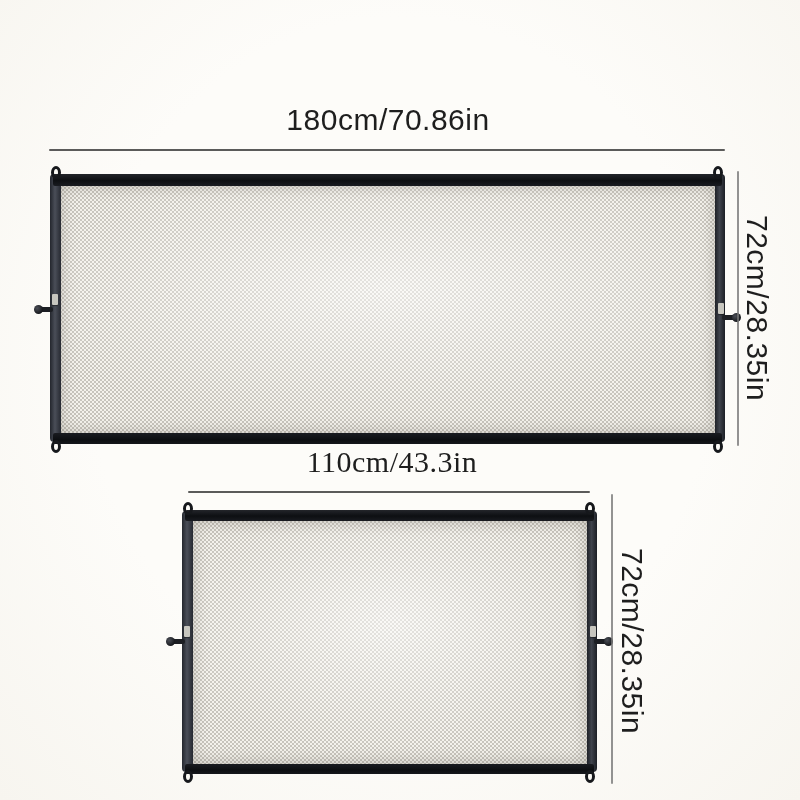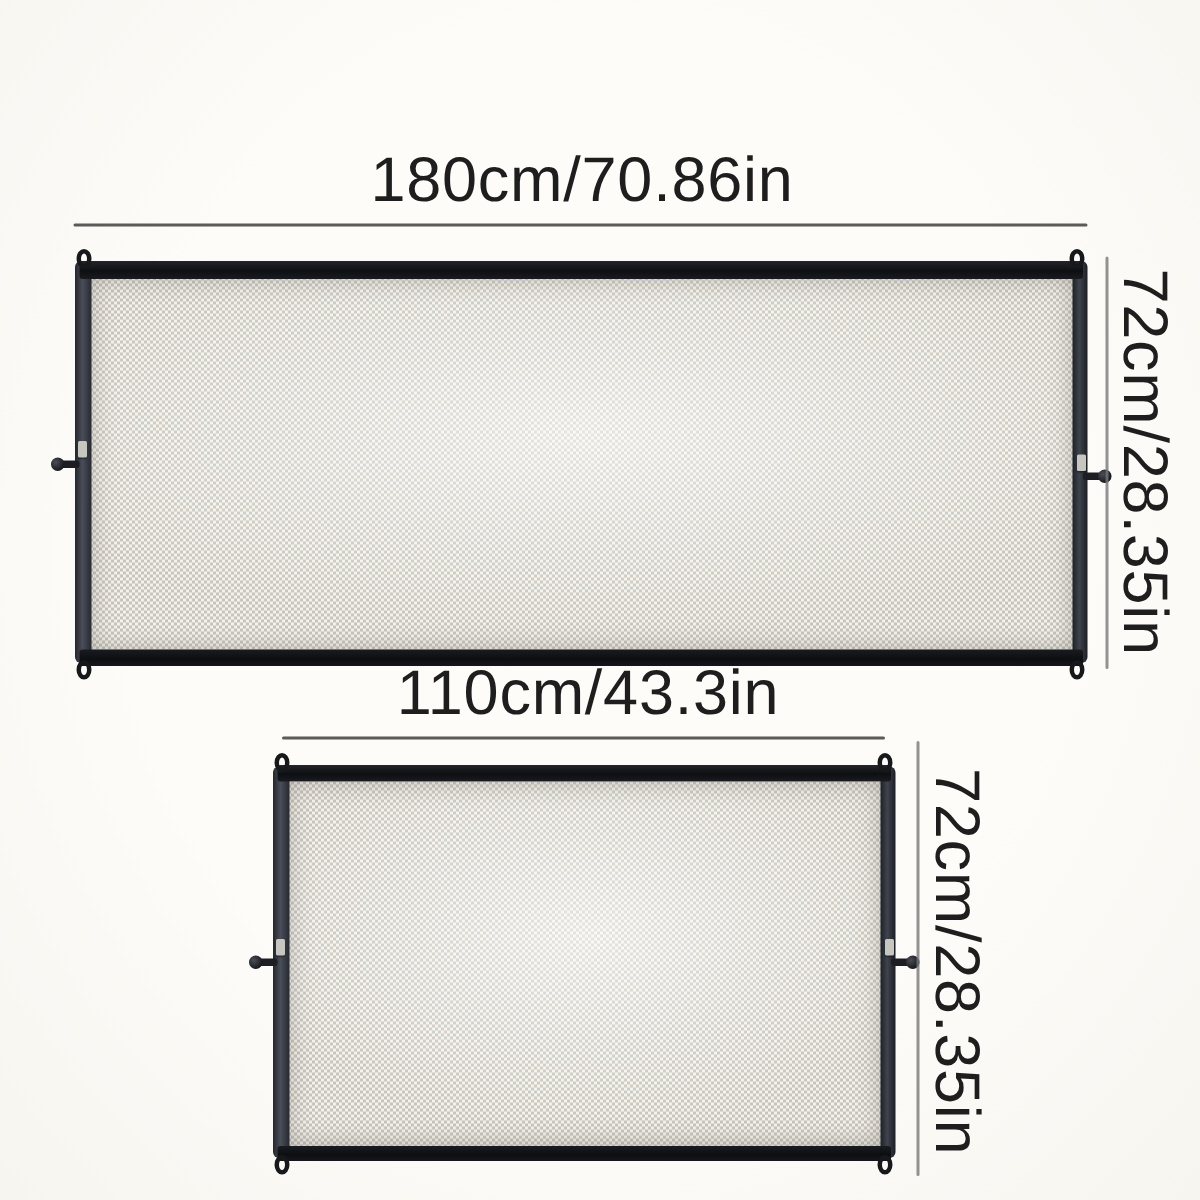--- a/index.html
+++ b/index.html
@@ -5,21 +5,21 @@
   html,body{margin:0;padding:0;}
   body{
     width:800px;height:800px;position:relative;overflow:hidden;
     font-family:"Liberation Sans","DejaVu Sans",sans-serif;
     background:radial-gradient(ellipse at 50% 45%, #fdfcf9 55%, #f7f5ef 100%);
   }
   .stage{position:absolute;inset:0;}
 
   
   .dim-label{
-    position:absolute;color:#1e1e1e;font-size:42px;line-height:44px;
+    position:absolute;color:#1e1e1e;font-size:30px;line-height:44px;
     text-align:center;white-space:nowrap;letter-spacing:.5px;
   }
   .dim-label.vertical{
     writing-mode:vertical-rl;text-orientation:mixed;text-align:center;
     line-height:1.05;
   }
 
   
   .dim-line-h{position:absolute;height:2px;background:rgba(62,62,62,.85);border-radius:1px;}
   .dim-line-v{position:absolute;width:2px;background:rgba(120,120,120,.8);border-radius:1px;}
@@ -91,21 +91,21 @@
       </div>
     </div>
 
     <div class="dim-line-v" style="left:737px;top:171px;height:275px;"></div>
 
     <div class="dim-label vertical" style="left:741px;top:173px;height:271px;">72cm/28.35in</div>
   </div>
 
   <div>
 
-    <div class="dim-label" style="left:186px;top:440px;width:412px;">110cm/43.3in</div>
+    <div class="dim-label" style="left:186px;top:440px;width:412px;font-family:Liberation Serif, serif;">110cm/43.3in</div>
 
     <div class="dim-line-h" style="left:188px;top:491px;width:402px;"></div>
 
     <div class="gate" style="left:182px;top:509px;width:415px;height:265px;">
       <div class="mesh" style="left:10px;right:9px;top:12px;bottom:10px;"></div>
       <div class="bar-left"></div>
       <div class="bar-right"></div>
       <div class="bar-top" style="top:1px;height:11px;"></div>
       <div class="bar-bottom" style="height:10px;"></div>
 

